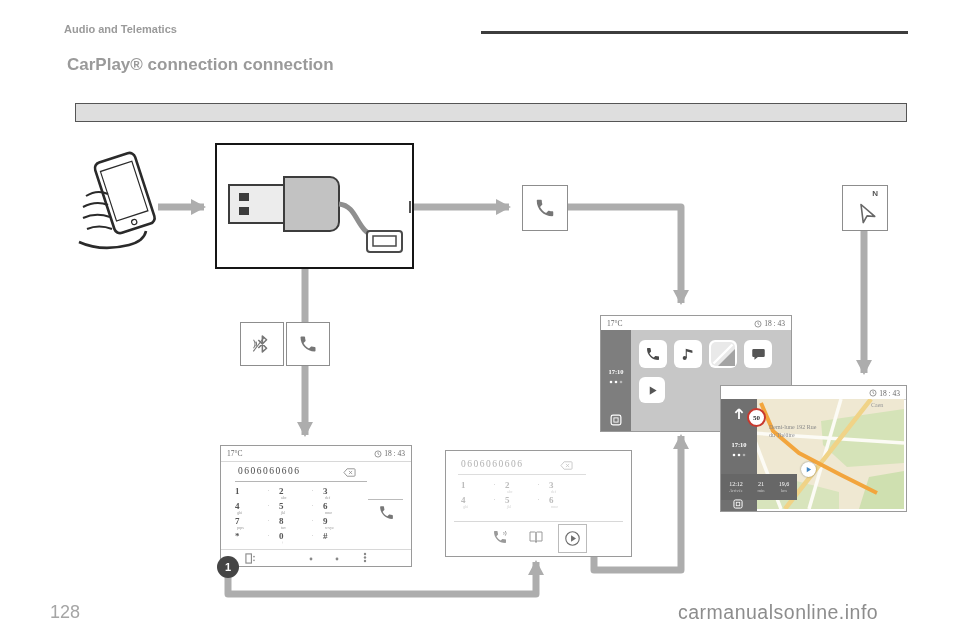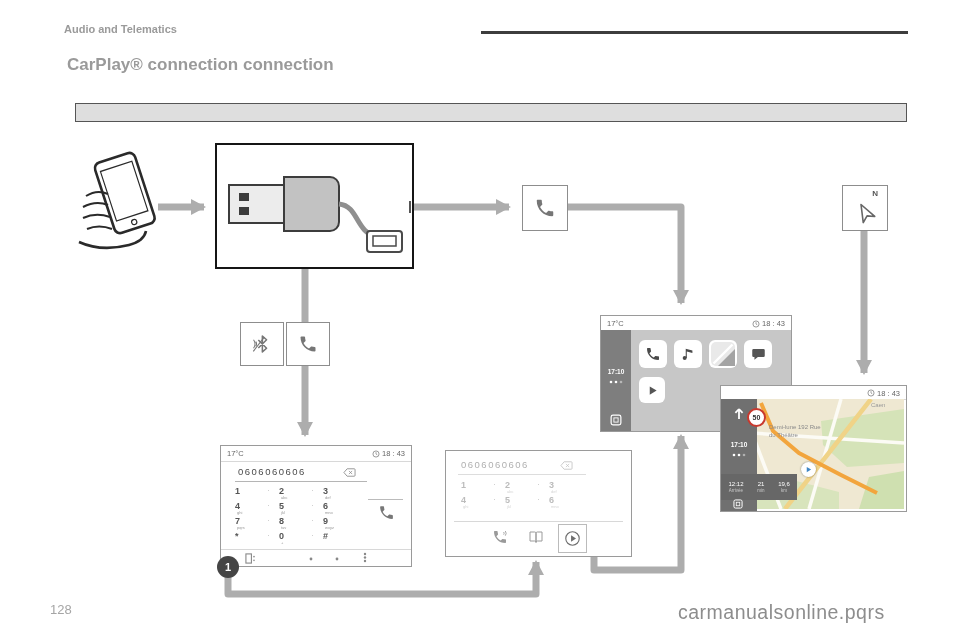--- a/index.html
+++ b/index.html
@@ -8,21 +8,21 @@
   .abs{position:absolute;}
   .hdr{left:64px;top:23px;font-size:11px;font-weight:bold;color:#9a9a9a;}
   .hdr-rule{left:481px;top:31px;width:427px;height:3px;background:#3d3d3d;}
   .title{left:67px;top:55px;font-size:17px;font-weight:bold;color:#9a9a9a;}
   .title-bar{left:75px;top:103px;width:830px;height:17px;background:#dedede;border:1px solid #555;}
   .arrows{left:0;top:0;z-index:1;pointer-events:none;}
   .z2{z-index:2;}.z3{z-index:3;}
   .icon-box{width:44px;height:44px;background:#fff;border:1px solid #8d8d8d;
             display:flex;align-items:center;justify-content:center;z-index:2;}
   .icon-box.sm{width:42px;height:42px;}
-  .screen{background:#fff;border:1px solid #9a9a9a;z-index:2;}
+  .screen{background:#fff;border:1px solid #9a9a9a;z-index:2;font-family:Liberation Serif, serif;}
   .s-div{position:absolute;left:0;right:0;height:1px;background:#d8d8d8;}
   .hline{position:absolute;height:1px;background:#bbb;}
   .s-status{position:absolute;left:6px;right:6px;top:3px;display:flex;justify-content:space-between;
             font-size:7.5px;color:#666;}
   .timegrp{display:flex;align-items:center;gap:2px;}
   .dial-number{position:absolute;font-size:9.5px;letter-spacing:1.5px;color:#4a4a4a;}
   .muted .dial-number{color:#b0b0b0;}
   .u-line{position:absolute;height:1px;background:#b5b5b5;}
   .muted .u-line{background:#ddd;}
   .keypad{position:absolute;display:grid;grid-template-columns:repeat(3,44px);row-gap:1px;}
@@ -34,21 +34,21 @@
   .kcell:not(:nth-child(3n))::after{content:"\00B7";position:absolute;right:9px;top:0;
       color:#c4c4c4;font-size:8px;}
   .badge{width:22px;height:22px;border-radius:50%;background:#454545;color:#fff;
          display:flex;align-items:center;justify-content:center;font-size:11px;font-weight:bold;z-index:4;}
   .tile{width:28px;height:28px;border-radius:6px;background:#fff;display:flex;
         align-items:center;justify-content:center;}
   .cp-side{position:absolute;left:0;top:14px;bottom:0;width:30px;background:#7e7e7e;}
   .side-time{position:absolute;width:100%;text-align:center;color:#fff;font-size:6.5px;font-weight:bold;}
   .focusbox{position:absolute;width:27px;height:27px;border:1px solid #bbb;
             display:flex;align-items:center;justify-content:center;}
-  .pagenum{left:50px;top:602px;font-size:13px;color:#a5a5a5;}
+  .pagenum{left:50px;top:602px;font-size:18px;color:#a5a5a5;}
   .watermark{left:678px;top:601px;font-size:19.5px;color:#8d8d8d;letter-spacing:.5px;}
   .street{position:absolute;font-size:6px;line-height:7.5px;color:#8a8a8a;z-index:3;}
   .speed-sign{position:absolute;width:19px;height:19px;border-radius:50%;background:#fff;
      border:2.5px solid #c9392e;box-sizing:border-box;display:flex;align-items:center;justify-content:center;
      font-size:7px;font-weight:bold;color:#333;z-index:3;}
   .infogrid{position:absolute;left:0;top:88px;width:76px;height:26px;background:#676767;z-index:3;
      display:grid;grid-template-columns:30px 20px 26px;align-content:center;row-gap:1px;}
   .infogrid .v{font-size:6px;color:#fff;text-align:center;}
   .infogrid .l{font-size:4.5px;color:#c8c8c8;text-align:center;}
   .bluebtn{position:absolute;width:15px;height:15px;border-radius:50%;background:#fff;
@@ -417,13 +417,13 @@
     <span class="l">Arrivée</span>
     <span class="l">min</span>
     <span class="l">km</span>
   </div>
   <svg class="abs" style="left:12px;bottom:2px;color:#fff;z-index:3" width="10" height="10">
       <use href="#ic-home"></use>
     </svg>
 </div>
 
 <div class="abs pagenum">128</div>
-<div class="abs watermark">carmanualsonline.pqrs</div>
+<div class="abs watermark">carmanualsonline.info</div>
 
 </body></html>

